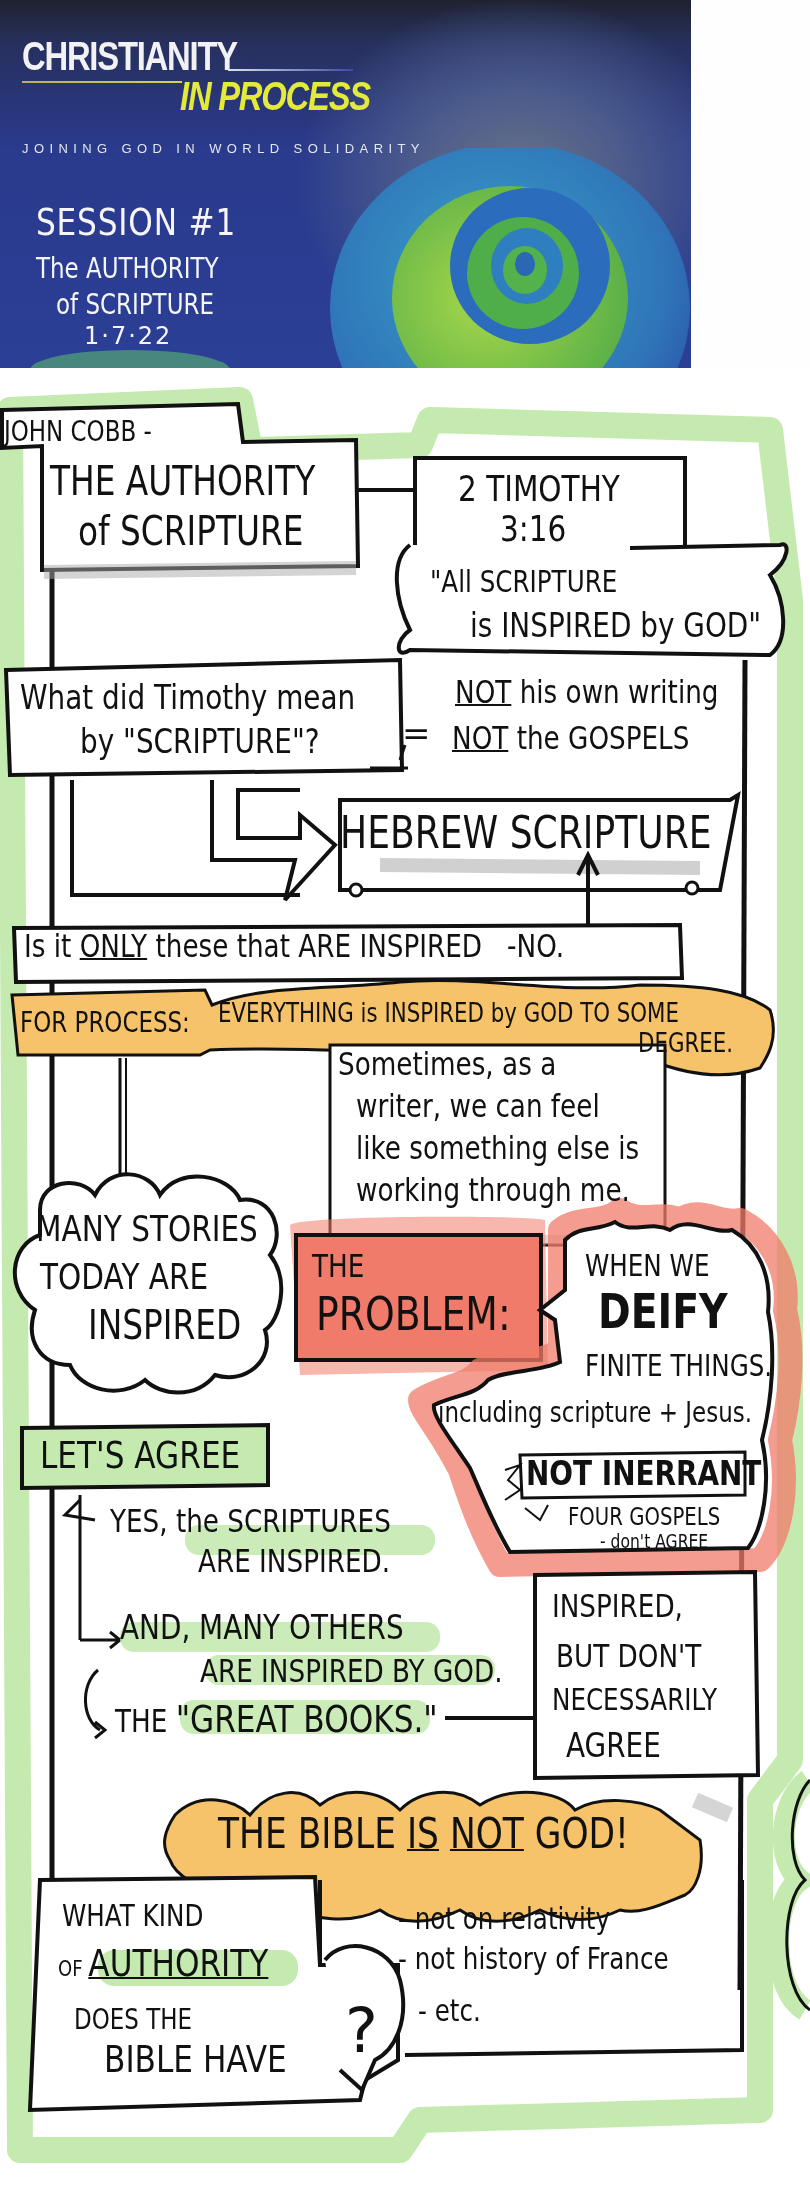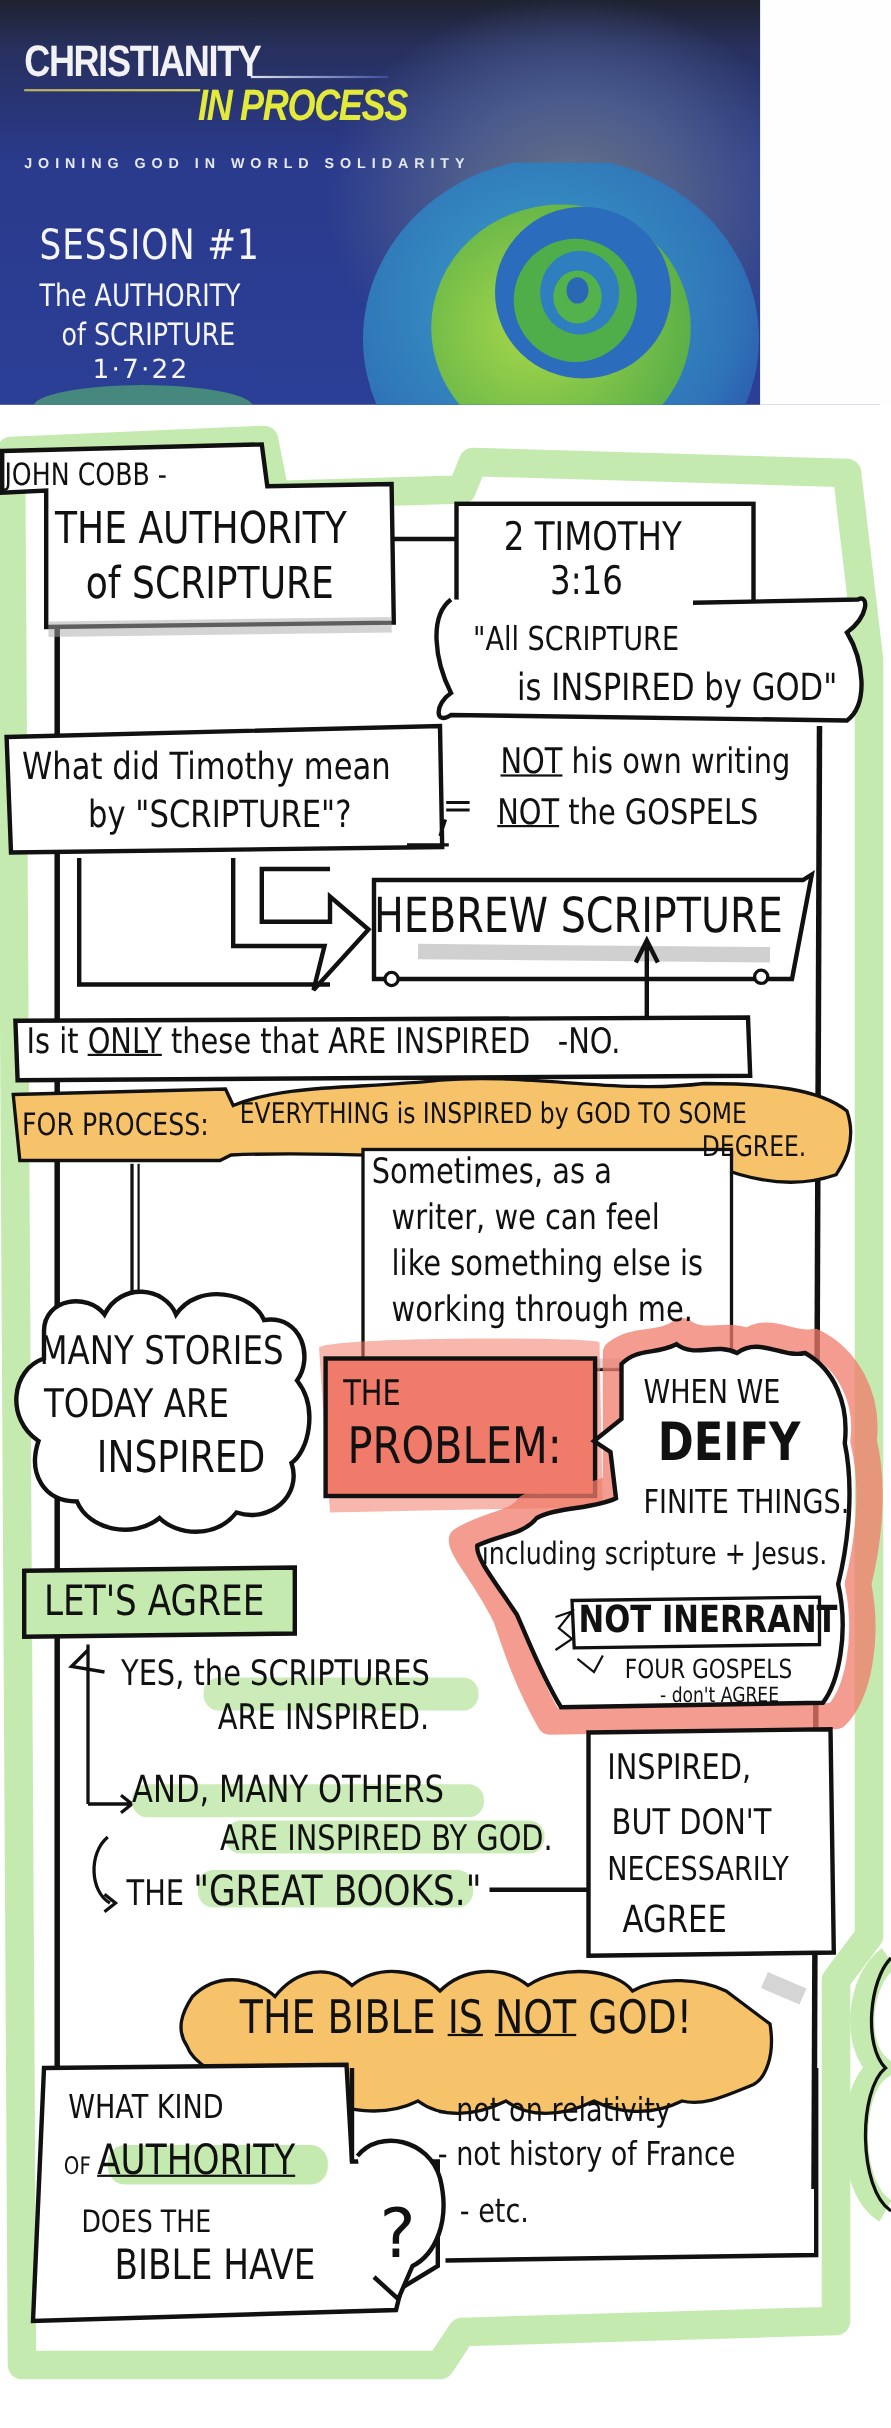--- a/index.html
+++ b/index.html
@@ -18,21 +18,21 @@
     font-weight: bold; font-size: 40px; letter-spacing: -1.5px; color: #f2f2f5; transform: scaleX(0.82); transform-origin: left;
   }
   .banner .title-line-1 { position: absolute; left: 228px; top: 69px; width: 125px; height: 2px; background: linear-gradient(90deg,#e0e2ea,#3b4ca0); }
   .banner .title-line-2 { position: absolute; left: 22px; top: 81px; width: 160px; height: 2px; background: linear-gradient(90deg,#b8b060,#d6cf5a); }
   .banner .title-2 {
     position: absolute; left: 180px; top: 74px; font-family: "Liberation Sans", sans-serif;
     font-weight: bold; font-style: italic; font-size: 40px; letter-spacing: -1.5px; color: #e3ea3a; transform: scaleX(0.82); transform-origin: left;
   }
   .banner .tagline {
     position: absolute; left: 22px; top: 141px; font-family: "Liberation Sans", sans-serif;
-    font-size: 13px; letter-spacing: 5.4px; color: #e6e8f0; font-weight: bold;
+    font-size: 13px; letter-spacing: 5.4px; color: #e6e8f0; font-weight: normal;
   }
   .banner .session {
     position: absolute; left: 36px; top: 200px; font-family: "DejaVu Sans", sans-serif;
     font-size: 38px; color: #f6f6f8; letter-spacing: 1px;
   }
   .banner .session-sub { position: absolute; color: #f6f6f8; font-family: "DejaVu Sans", sans-serif; font-size: 28px; }
   .banner .sub-1 { left: 36px; top: 252px; }
   .banner .sub-2 { left: 56px; top: 288px; }
   .banner .sub-3 { left: 84px; top: 322px; font-size: 24px; letter-spacing: 2px; }
   .spiral { position: absolute; left: 325px; top: 148px; }

